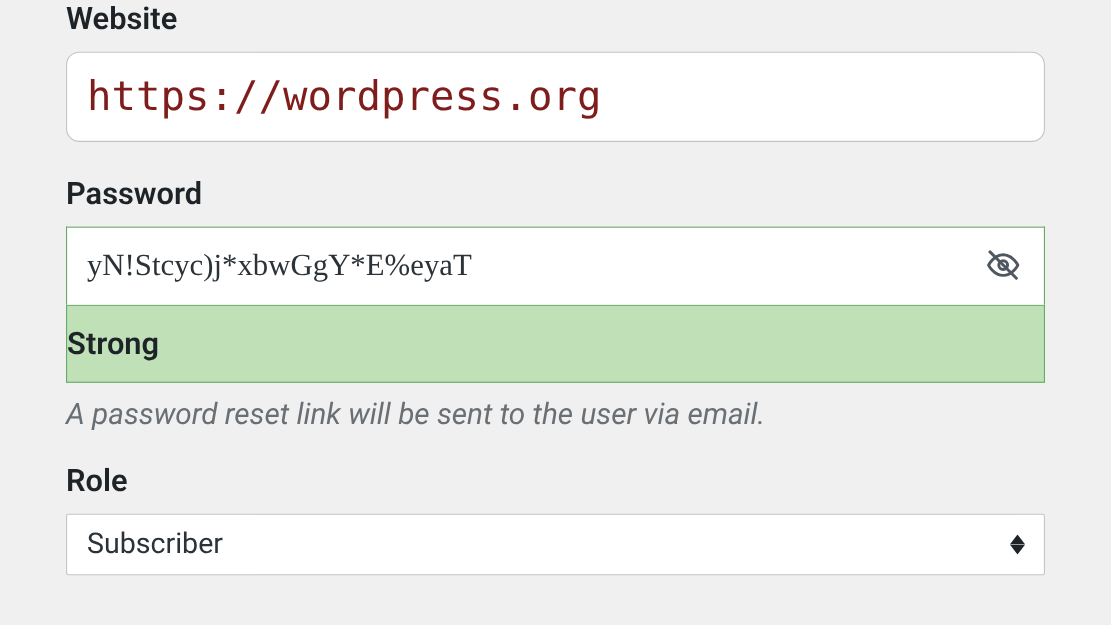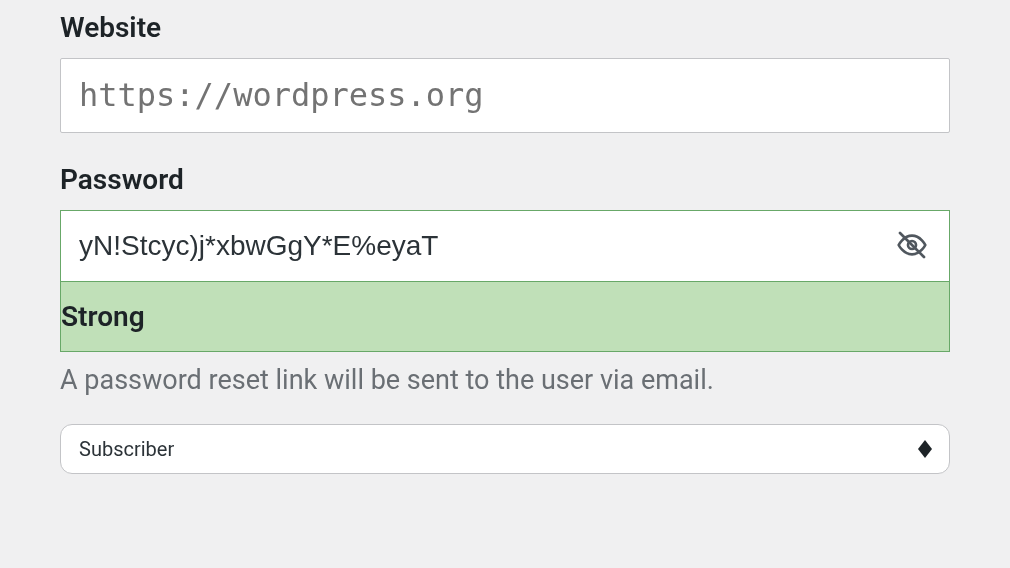--- a/index.html
+++ b/index.html
@@ -9,52 +9,52 @@
     }
     body {
       font-family: -apple-system, BlinkMacSystemFont, "Segoe UI", Roboto, "Helvetica Neue", Arial, sans-serif;
       background: #f0f0f1;
       padding: 0;
       width: 1010px;
       height: 568px;
       overflow: hidden;
     }
     .form-container {
-      padding: 11px 60px;
+      padding: 0 60px;
     }
     .form-field {
       margin-bottom: 30px;
     }
     .field-label {
       display: block;
       font-weight: 600;
       font-size: 28px;
       color: #1d2327;
       margin-bottom: 14px;
     }
     .text-input {
       width: 100%;
       padding: 14px 18px;
-      font-size: 32px;
+      font-size: 37px;
       font-family: ui-monospace, "SF Mono", Menlo, Monaco, Consolas, monospace;
-      color: #737373;
+      color: #7f1d1d;
       background: #ffffff;
       border: 1px solid #c3c4c7;
-      border-radius: 2px;
+      border-radius: 12px;
       line-height: 1.4;
     }
     .password-wrapper {
       position: relative;
       width: 100%;
     }
     .password-input {
       width: 100%;
       padding: 14px 60px 14px 18px;
       font-size: 28px;
-      font-family: Liberation Sans, sans-serif;
+      font-family: Liberation Serif, serif;
       color: #2c3338;
       background: #ffffff;
       border: 1px solid #68a868;
       border-bottom: none;
       line-height: 1.5;
     }
     .eye-toggle {
       position: absolute;
       right: 18px;
       top: 50%;
@@ -75,31 +75,32 @@
       text-align: left;
       padding: 18px 0;
       font-size: 28px;
       font-weight: 600;
       color: #1d2327;
     }
     .hint-text {
       display: block;
       margin-top: 12px;
       font-size: 27px;
+      font-style: italic;
       color: #6a6f74;
     }
     .role-select {
       width: 100%;
       padding: 12px 48px 12px 18px;
-      font-size: 20px;
+      font-size: 26px;
       font-family: -apple-system, BlinkMacSystemFont, "Segoe UI", Roboto, sans-serif;
       color: #2c3338;
       background: #ffffff;
       border: 1px solid #c3c4c7;
-      border-radius: 12px;
+      border-radius: 2px;
       appearance: none;
       -webkit-appearance: none;
       position: relative;
     }
     .select-wrapper {
       position: relative;
       width: 100%;
     }
     .select-arrows {
       position: absolute;
@@ -144,20 +145,21 @@
             <line x1="3" y1="3" x2="21" y2="21"></line>
           </svg>
         </button>
       </div>
       <div class="strength-bar">Strong</div>
     </div>
     <span class="hint-text">A password reset link will be sent to the user via email.</span>
   </div>
 
   <div class="form-field">
+    <label class="field-label">Role</label>
     <div class="select-wrapper">
       <select class="role-select">
         <option>Subscriber</option>
       </select>
       <span class="select-arrows">
         <svg width="14" height="9" viewBox="0 0 14 9">
             <polygon points="7,0 14,9 0,9" fill="currentColor"></polygon>
           </svg>
         <svg width="14" height="9" viewBox="0 0 14 9">
             <polygon points="0,0 14,0 7,9" fill="currentColor"></polygon>

